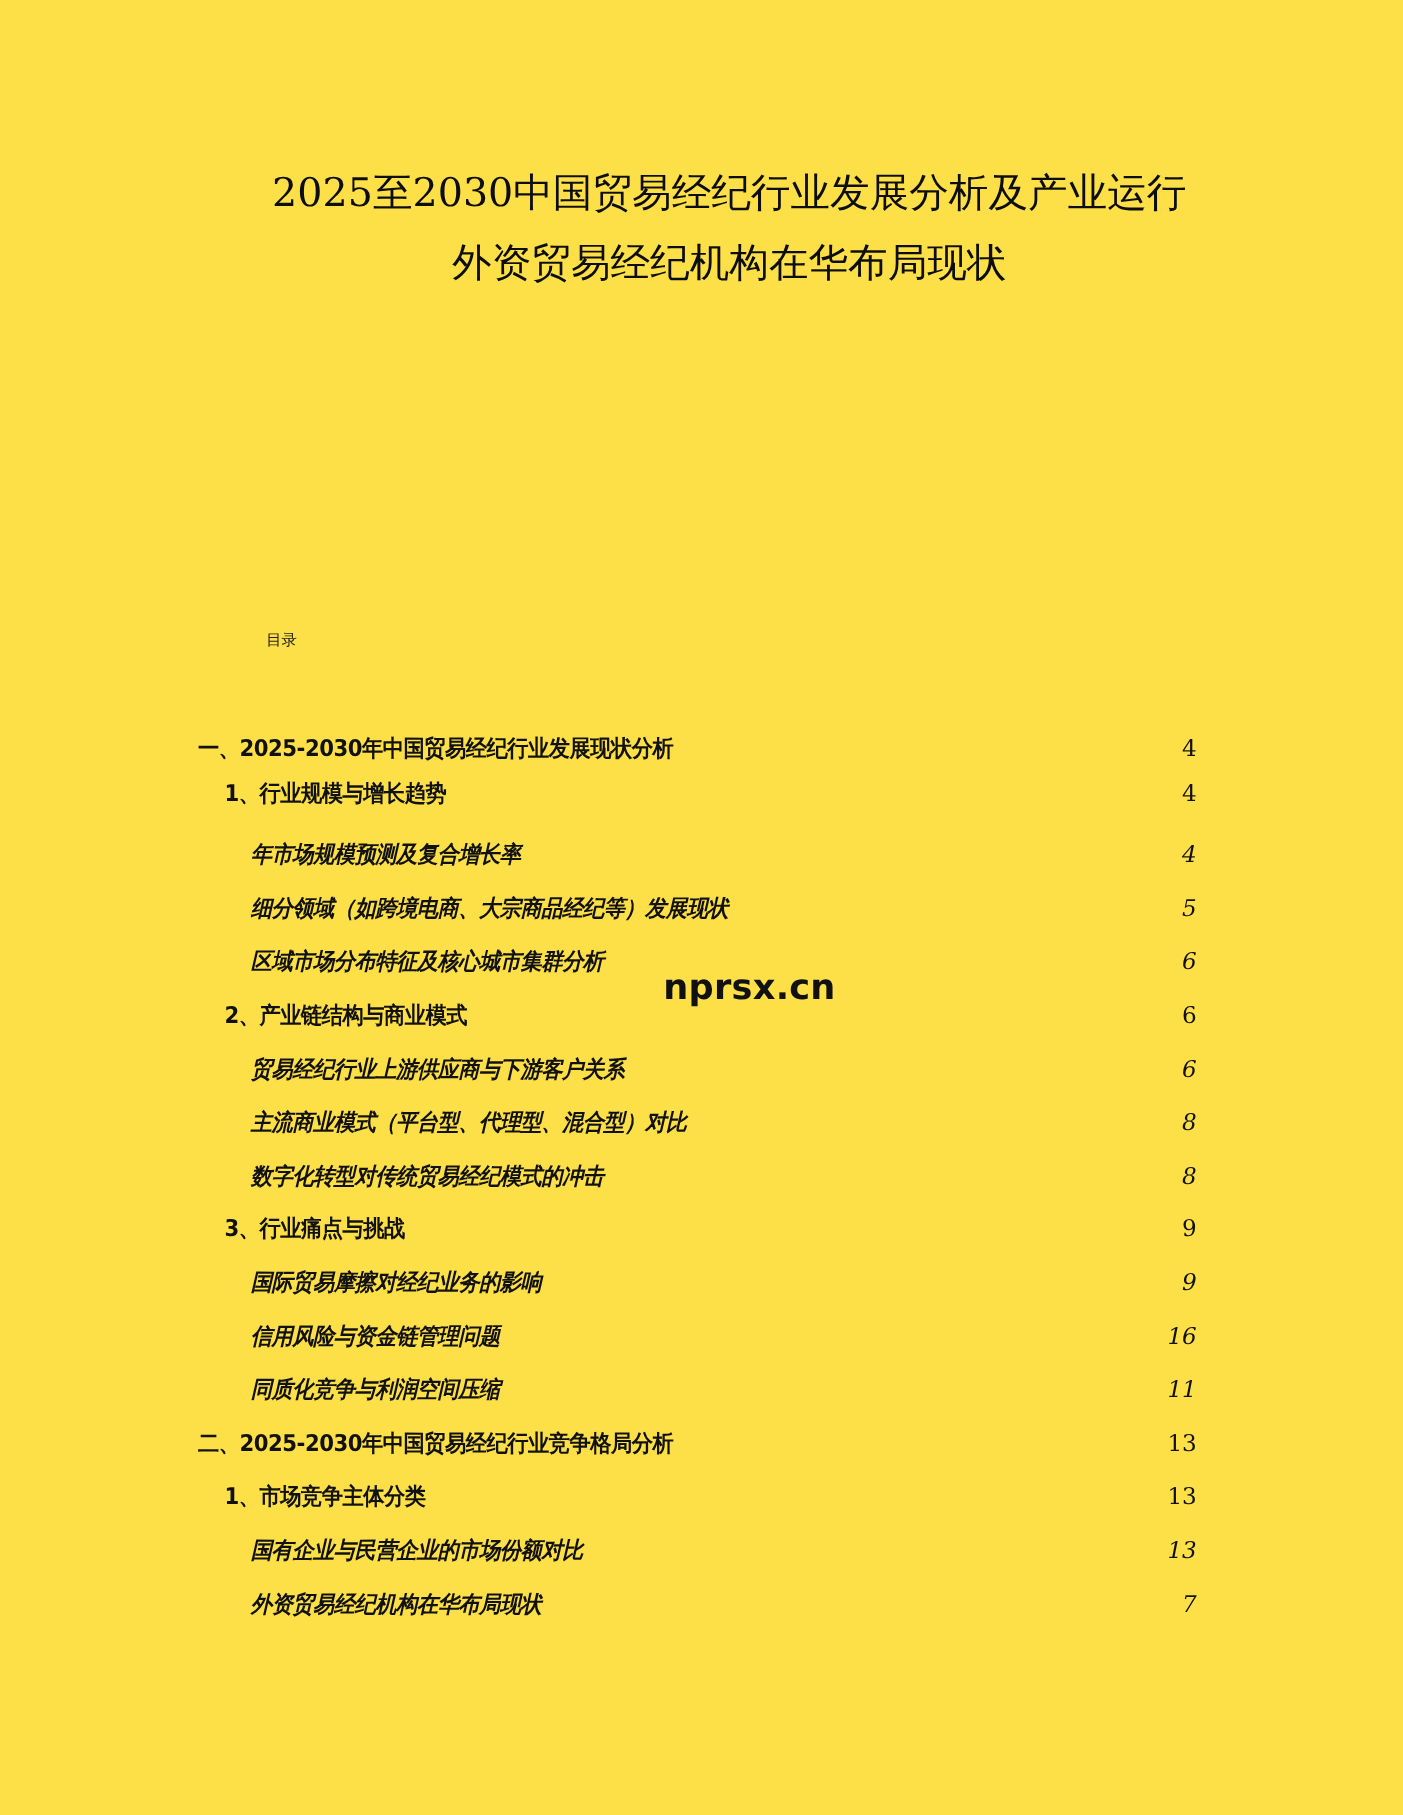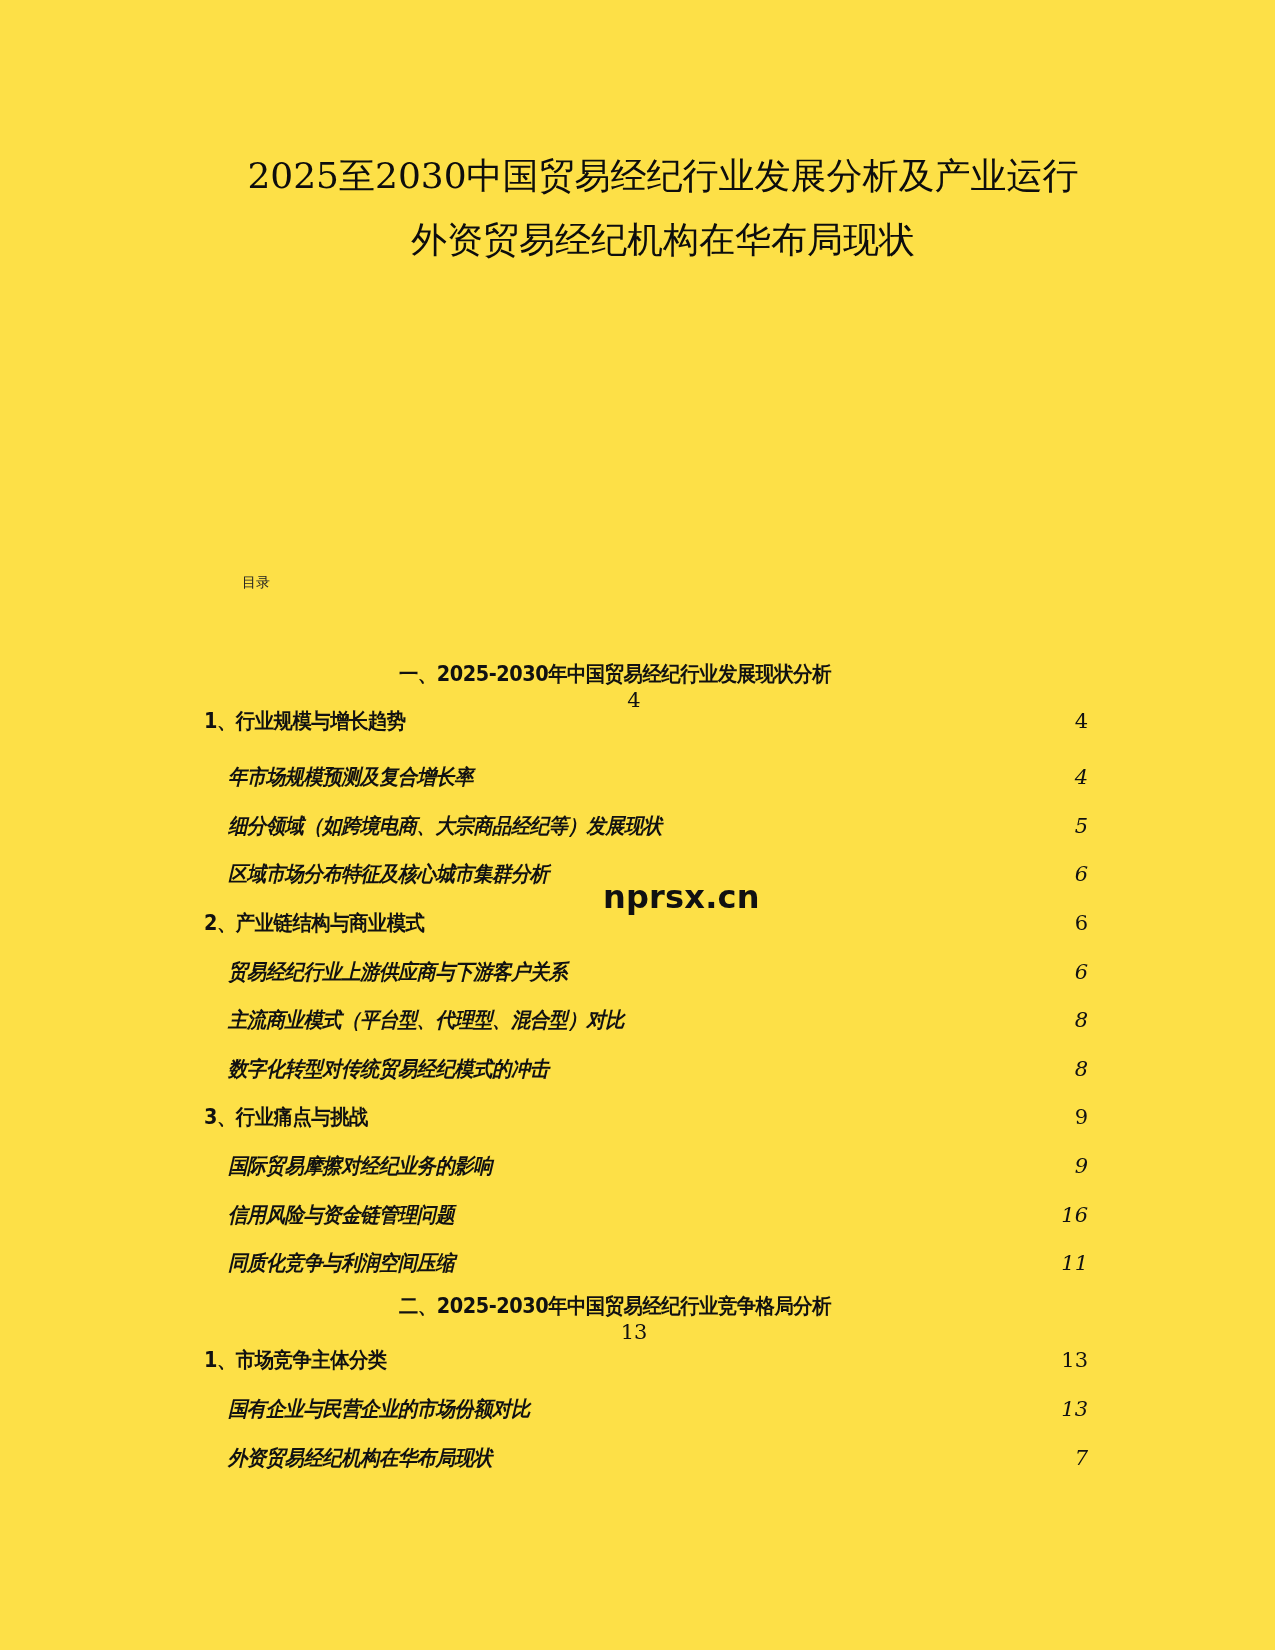--- a/index.html
+++ b/index.html
@@ -57,21 +57,21 @@
       position: absolute;
       right: 187px;
       height: 40px;
       display: flex;
       align-items: center;
       font-family: "DejaVu Sans", "Liberation Sans", sans-serif;
       font-size: 21px;
       color: #111111;
       white-space: nowrap;
     }
-    .toc-row.level-1 { left: 180px; flex-direction: column; }
+    .toc-row.level-1 { left: 180px; }
     .toc-row.level-2 { left: 204px; }
     .toc-row.level-3 { left: 228px; font-style: italic; }
     .toc-label {
       flex: 0 0 auto;
       font-weight: bold;
       letter-spacing: -0.5px;
       transform: scaleX(0.92);
       transform-origin: left center;
     }
     .toc-leader {

